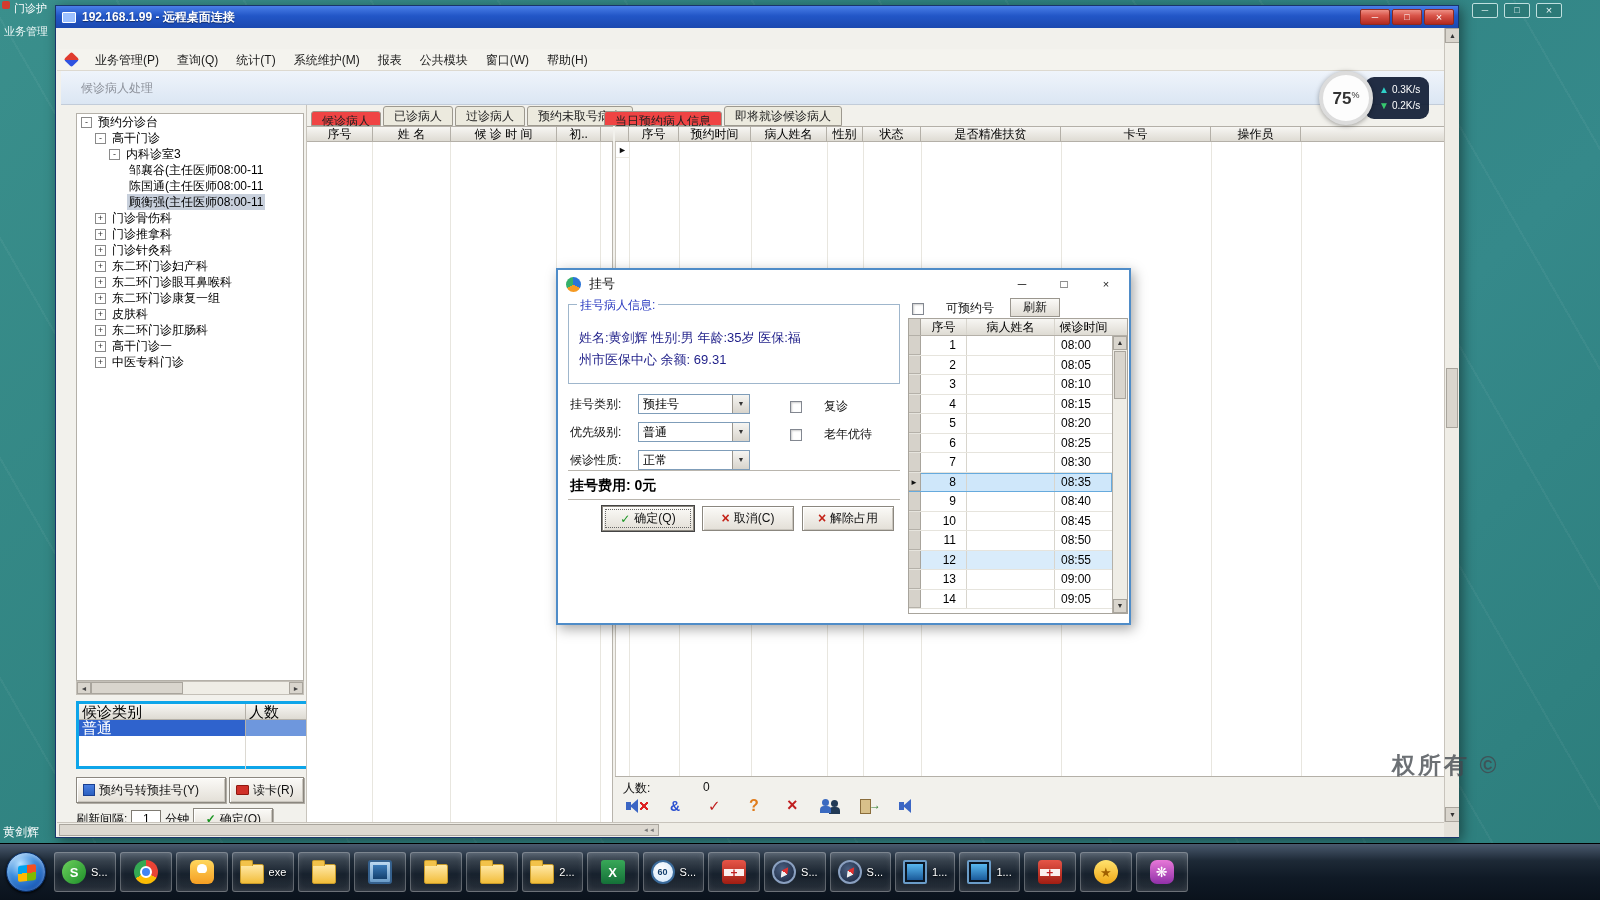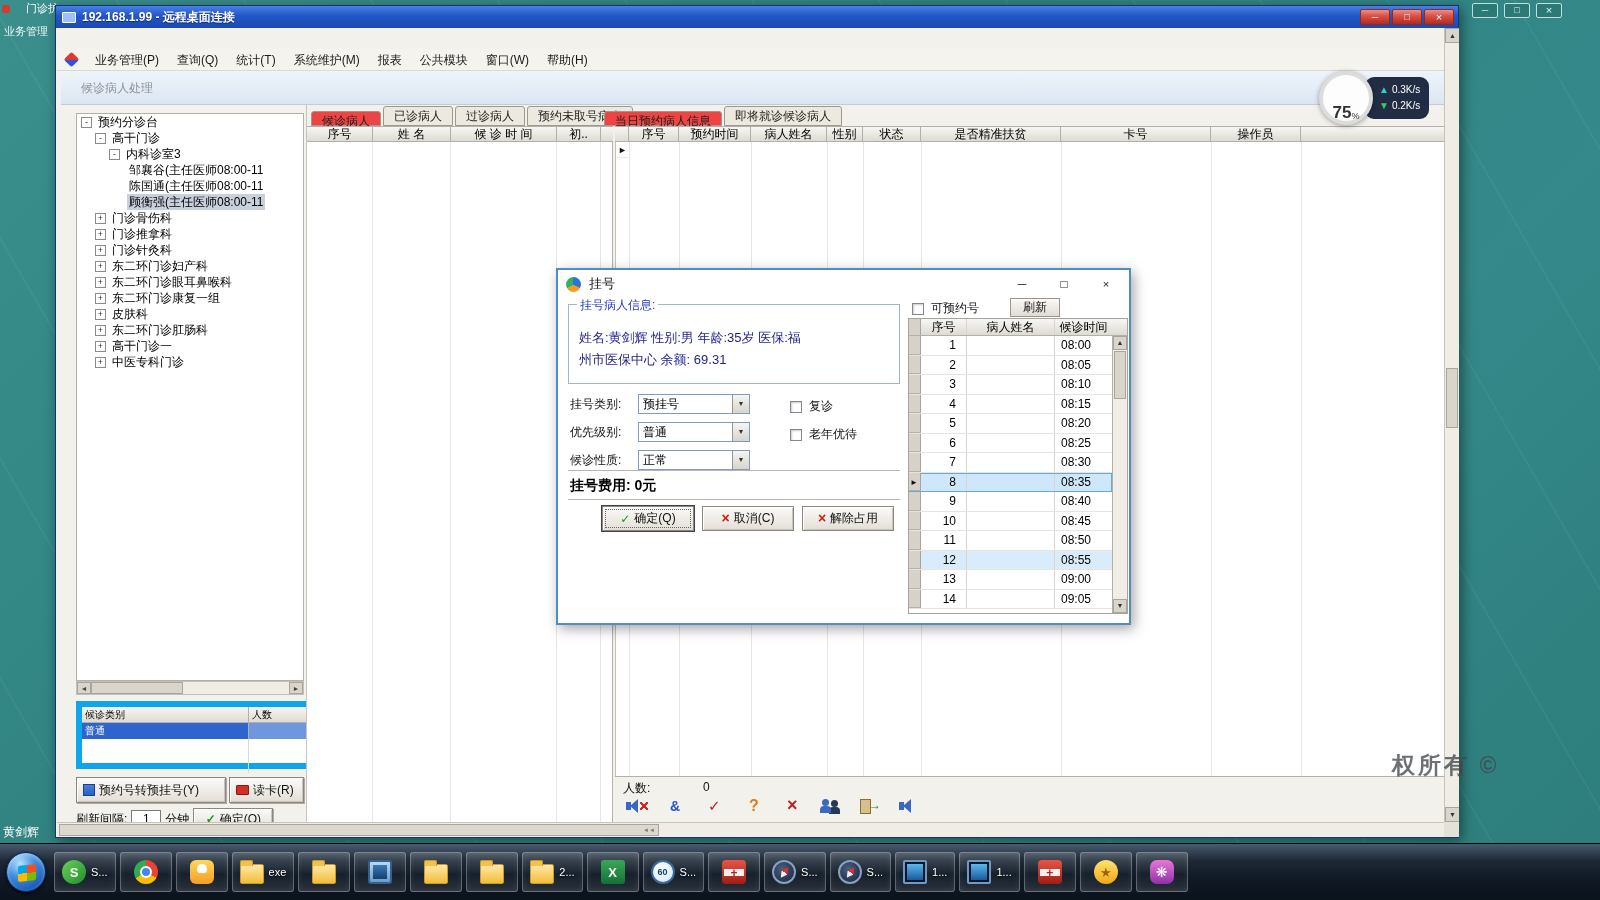--- a/index.html
+++ b/index.html
@@ -4,21 +4,21 @@
 <style>
   *{margin:0;padding:0;box-sizing:border-box}
   html,body{width:1600px;height:900px;overflow:hidden}
   #screen{position:relative;width:1600px;height:900px;overflow:hidden;
     font-family:"Liberation Sans","DejaVu Sans",sans-serif;
     background:linear-gradient(135deg,#3a8f8c 0%,#2f8280 40%,#35898a 70%,#2c7d7b 100%);}
   #screen::before{content:"";position:absolute;inset:0;pointer-events:none;
     background:repeating-linear-gradient(60deg,rgba(255,255,255,.045) 0 2px,transparent 2px 110px);}
 
   
-  .outer-tab{position:absolute;left:2px;top:1px;color:#fff;font-size:11px;z-index:1;display:flex;gap:16px;align-items:center}
+  .outer-tab{position:absolute;left:2px;top:1px;color:#fff;font-size:11px;z-index:1;display:flex;gap:4px;}
   .outer-dot{width:8px;height:8px;background:#d23b2f;border-radius:2px}
   .outer-menu{position:absolute;left:4px;top:24px;color:#e9f5f4;font-size:11px;z-index:1}
   .outer-ctl{position:absolute;right:38px;top:3px;display:flex;gap:6px;z-index:6}
   .outer-ctl .obtn{width:26px;height:15px;background:#2c7a78;border:1px solid #bfe0df;color:#eaf6f6;font-size:9px;line-height:13px;text-align:center;border-radius:2px}
   .outer-status{position:absolute;left:3px;top:824px;color:#fff;font-size:12px;z-index:1}
   .watermark{position:absolute;left:1392px;top:750px;z-index:45;font-size:23px;color:#43484e;opacity:.78;font-weight:bold;letter-spacing:3px}
 
   
   .rdp{position:absolute;left:55px;top:5px;width:1404px;height:833px;border:1px solid #18356b;background:#f2f1ec;z-index:10;box-shadow:3px 3px 12px rgba(0,0,0,.45)}
   .rdp-tb{height:22px;background:linear-gradient(#4a7fe8,#2256c7 45%,#1b49b0);display:flex;align-items:center;padding:0 4px 0 6px}
@@ -47,21 +47,21 @@
   .tree-glyph:empty{visibility:hidden;width:2px;margin-right:2px}
   .tree-label{padding:0 2px}
   .tree-label.sel{background:#c8d0dc}
   .hscroll{position:absolute;left:19px;top:576px;width:228px;height:14px;background:#efede6;border:1px solid #c4c0b8;display:flex}
   .hs-btn{width:14px;height:12px;background:#d9d5cd;border:1px solid #a9a59d;font-size:7px;line-height:11px;text-align:center;color:#444;flex:none}
   .hs-thumb{width:92px;background:#d9d5cd;border:1px solid #a9a59d;flex:none}
   .hs-track{flex:1}
   .g-left::after{content:"◄"} .g-right::after{content:"►"} .g-up::after{content:"▲"} .g-down::after{content:"▼"}
 
   
-  .cat{position:absolute;left:19px;top:596px;width:264px;height:68px;border:6px solid #0ea5e9;background:#fff;font-size:10px}
+  .cat{position:absolute;left:19px;top:596px;width:264px;height:68px;border:3px solid #0ea5e9;background:#fff;font-size:15px}
   .cat-head{display:flex;height:16px;background:linear-gradient(#f7f6f3,#dedbd3);border-bottom:1px solid #b4b0a8}
   .cat-c1{width:167px;border-right:1px solid #b4b0a8;padding-left:3px;line-height:15px;overflow:hidden}
   .cat-c2{flex:1;padding-left:3px;line-height:15px;overflow:hidden}
   .cat-row{display:flex;height:16px}
   .cat-row .cat-c1{background:#2f63cd;color:#fff}
   .cat-row .cat-c2{background:#6e97dd;color:#fff;text-align:right;padding-right:4px}
   .cat-rest{height:34px;width:167px;border-right:1px solid #dcd9d2}
 
   
   .btn3d{position:absolute;height:26px;background:linear-gradient(#fbfaf7,#e3dfd7);border:1px solid #8b877f;box-shadow:inset 1px 1px 0 #fff,inset -1px -1px 0 #c9c5bd,1px 1px 0 #b0aca4;font-size:12px;display:flex;align-items:center;padding:0 6px;gap:4px;color:#111;white-space:nowrap;overflow:hidden}
@@ -119,42 +119,42 @@
   .rdp-vscroll{position:absolute;right:0;top:0;width:15px;height:794px;background:#efede6;border-left:1px solid #c8c4bc}
   .sb-btn{position:absolute;left:0;width:15px;height:15px;background:#d9d5cd;border:1px solid #a9a59d;text-align:center;font-size:7px;line-height:13px;color:#333}
   .sb-thumb{position:absolute;left:1px;width:12px;background:#d9d5cd;border:1px solid #a9a59d}
   .rdp-hscroll{position:absolute;left:0;top:794px;width:1387px;height:15px;background:#efede6;border-top:1px solid #c8c4bc}
   .hb-thumb{position:absolute;left:2px;top:1px;width:600px;height:12px;background:#dcd8d0;border:1px solid #a9a59d}
   .hb-thumb::after{content:"◄◄";position:absolute;right:3px;top:2px;font-size:6px;color:#777}
   .sb-corner{position:absolute;right:0;top:794px;width:15px;height:15px;background:#e4e1d9}
 
   
   .netball{position:absolute;left:1319px;top:71px;z-index:40;display:flex;align-items:center}
-  .nb-circle{width:54px;height:54px;border-radius:50%;background:#fdfdfd;border:4px solid #dcdcdc;box-shadow:0 1px 5px rgba(0,0,0,.35);display:flex;align-items:flex-end;justify-content:center;color:#333;padding-top:15px;z-index:2}
+  .nb-circle{width:54px;height:54px;border-radius:50%;background:#fdfdfd;border:4px solid #dcdcdc;box-shadow:0 1px 5px rgba(0,0,0,.35);display:flex;align-items:flex-start;justify-content:center;color:#333;padding-top:15px;z-index:2}
   .nb-val{font-size:17px;font-weight:bold;line-height:17px}
   .nb-unit{font-size:9px}
   .nb-speeds{margin-left:-8px;background:rgba(16,28,52,.92);border-radius:9px;padding:5px 9px 5px 14px;color:#fff;font-size:10px;line-height:16px;white-space:nowrap}
   .nb-up{color:#2fd0c8;margin-right:3px}.nb-dn{color:#37c86e;margin-right:3px}
 
   
   .dialog{position:absolute;left:556px;top:268px;width:575px;height:357px;background:#fff;border:2px solid #4f8cc8;box-shadow:3px 4px 12px rgba(0,0,0,.35);z-index:30;font-size:12px}
   .dlg-tb{height:28px;display:flex;align-items:center;padding:0 8px}
   .dlg-ico{width:15px;height:15px;border-radius:50%;background:conic-gradient(#2a74d8 0 120deg,#f59a23 120deg 240deg,#35b06a 240deg 360deg);flex:none}
   .dlg-title{font-size:13px;margin-left:8px;color:#111}
   .dlg-ctl{margin-left:auto;display:flex;gap:28px;padding-right:8px}
   .dlg-ctl span{font-size:12px;color:#222;width:14px;text-align:center}
   .gbox{position:absolute;left:10px;top:34px;width:332px;height:80px;border:1px solid #9fb6cc}
   .gbox-label{position:absolute;left:8px;top:-8px;background:#fff;padding:0 3px;font-size:12px;color:#2b3bc0}
   .gbox-l1{position:absolute;left:10px;top:24px;font-size:13px;color:#1d1d88;white-space:nowrap}
   .gbox-l2{position:absolute;left:10px;top:46px;font-size:13px;color:#1d1d88;white-space:nowrap}
   .frow-label{position:absolute;left:12px;font-size:12px;color:#111;line-height:20px}
   .combo{position:absolute;left:80px;display:flex;border:1px solid #7f9db9;background:#fff;height:20px;width:112px}
   .combo-val{flex:1;font-size:12px;line-height:18px;padding-left:4px;overflow:hidden;white-space:nowrap}
   .combo-btn{width:17px;background:linear-gradient(#f6f5f2,#d8d4cc);border-left:1px solid #9a968e;font-size:7px;text-align:center;line-height:18px;color:#333;flex:none}
-  .chk{position:absolute;display:flex;align-items:center;gap:7px;font-size:12px;color:#111;white-space:nowrap}
+  .chk{position:absolute;display:flex;align-items:center;gap:22px;font-size:12px;color:#111;white-space:nowrap}
   .chk-box{width:12px;height:12px;border:1px solid #828790;background:#fff;box-shadow:inset 1px 1px 2px #ccc;flex:none}
   .fee-sep{position:absolute;left:10px;width:332px;border-top:1px solid #b9b5ad}
   .fee-text{position:absolute;left:12px;top:207px;font-size:14px;font-weight:bold;color:#000}
   .dlg-btn{position:absolute;top:236px;width:92px;height:25px;background:linear-gradient(#fbfaf7,#e3dfd7);border:1px solid #8b877f;box-shadow:inset 1px 1px 0 #fff,inset -1px -1px 0 #c9c5bd;font-size:12px;display:flex;align-items:center;justify-content:center;gap:4px;font-family:inherit;color:#111;white-space:nowrap}
   #dbtn-ok{left:44px;box-shadow:0 0 0 1px #444,inset 1px 1px 0 #fff;outline:1px dotted #666;outline-offset:-4px}
   #dbtn-cancel{left:144px}
   #dbtn-release{left:244px}
   .avail{left:354px;top:30px}
   .dlg-refresh{position:absolute;left:452px;top:28px;width:50px;height:19px;background:linear-gradient(#fbfaf7,#e0dcd4);border:1px solid #9a968e;font-size:12px;text-align:center;line-height:17px;font-family:inherit;color:#111}
   .dlg-table{position:absolute;left:350px;top:48px;width:220px;height:296px;border:1px solid #a8a49c;background:#fff}

